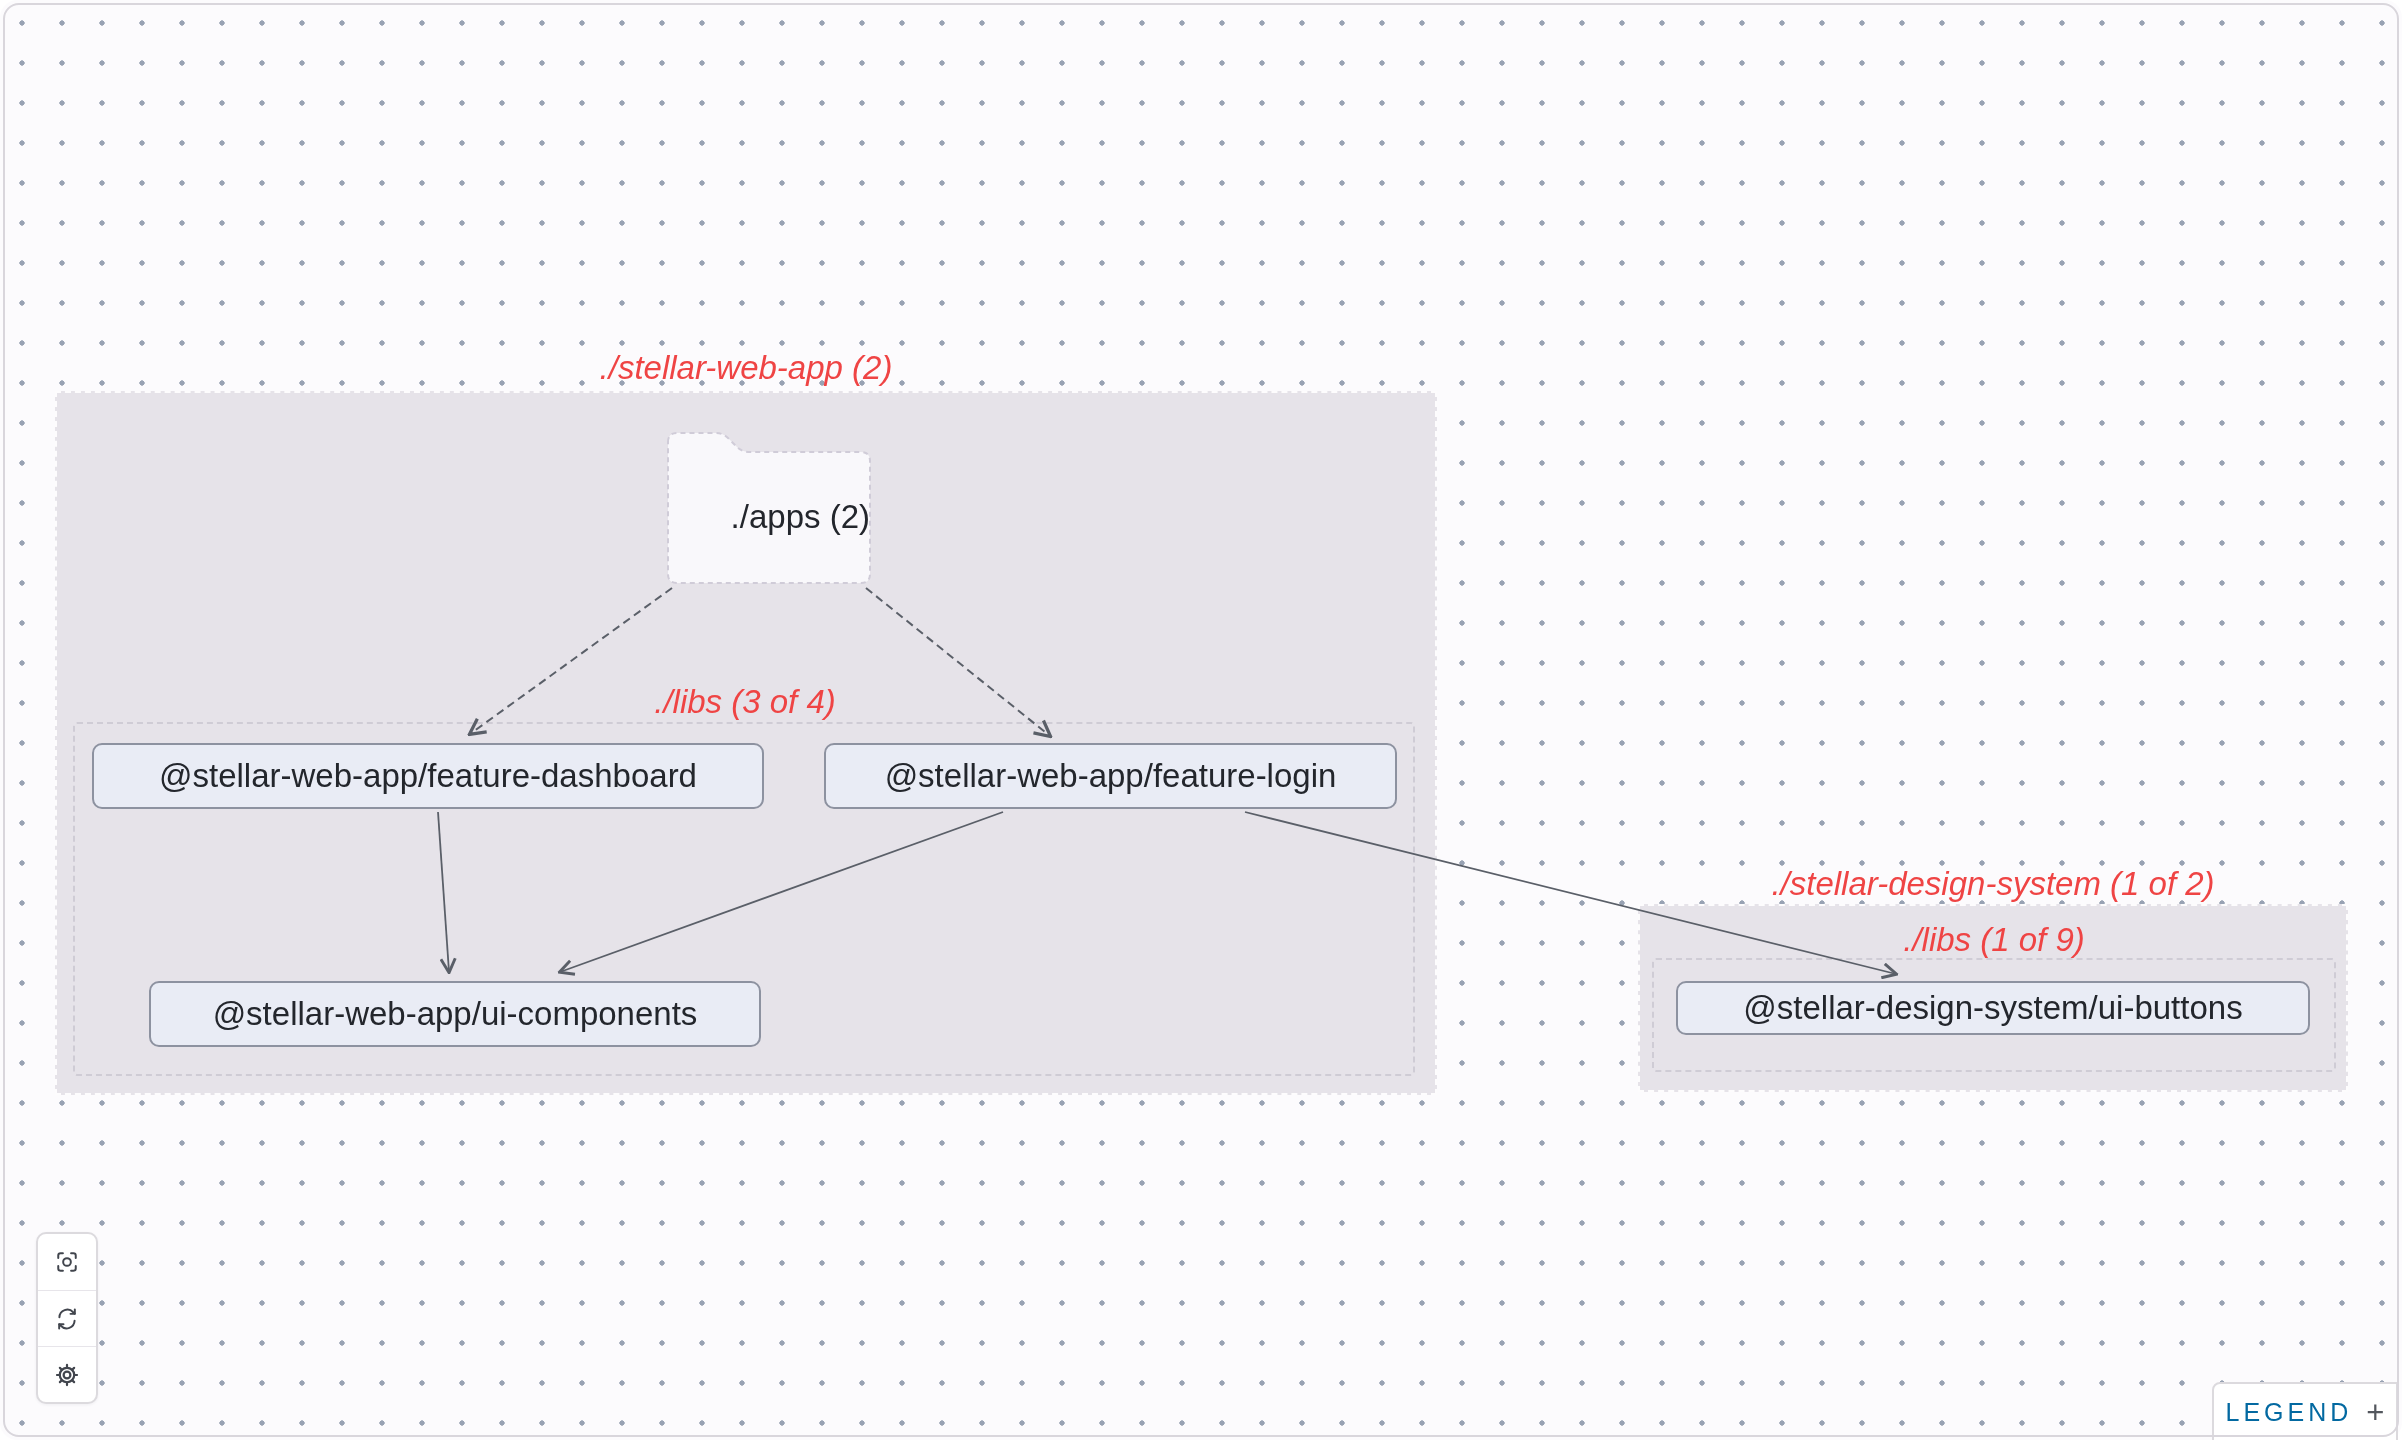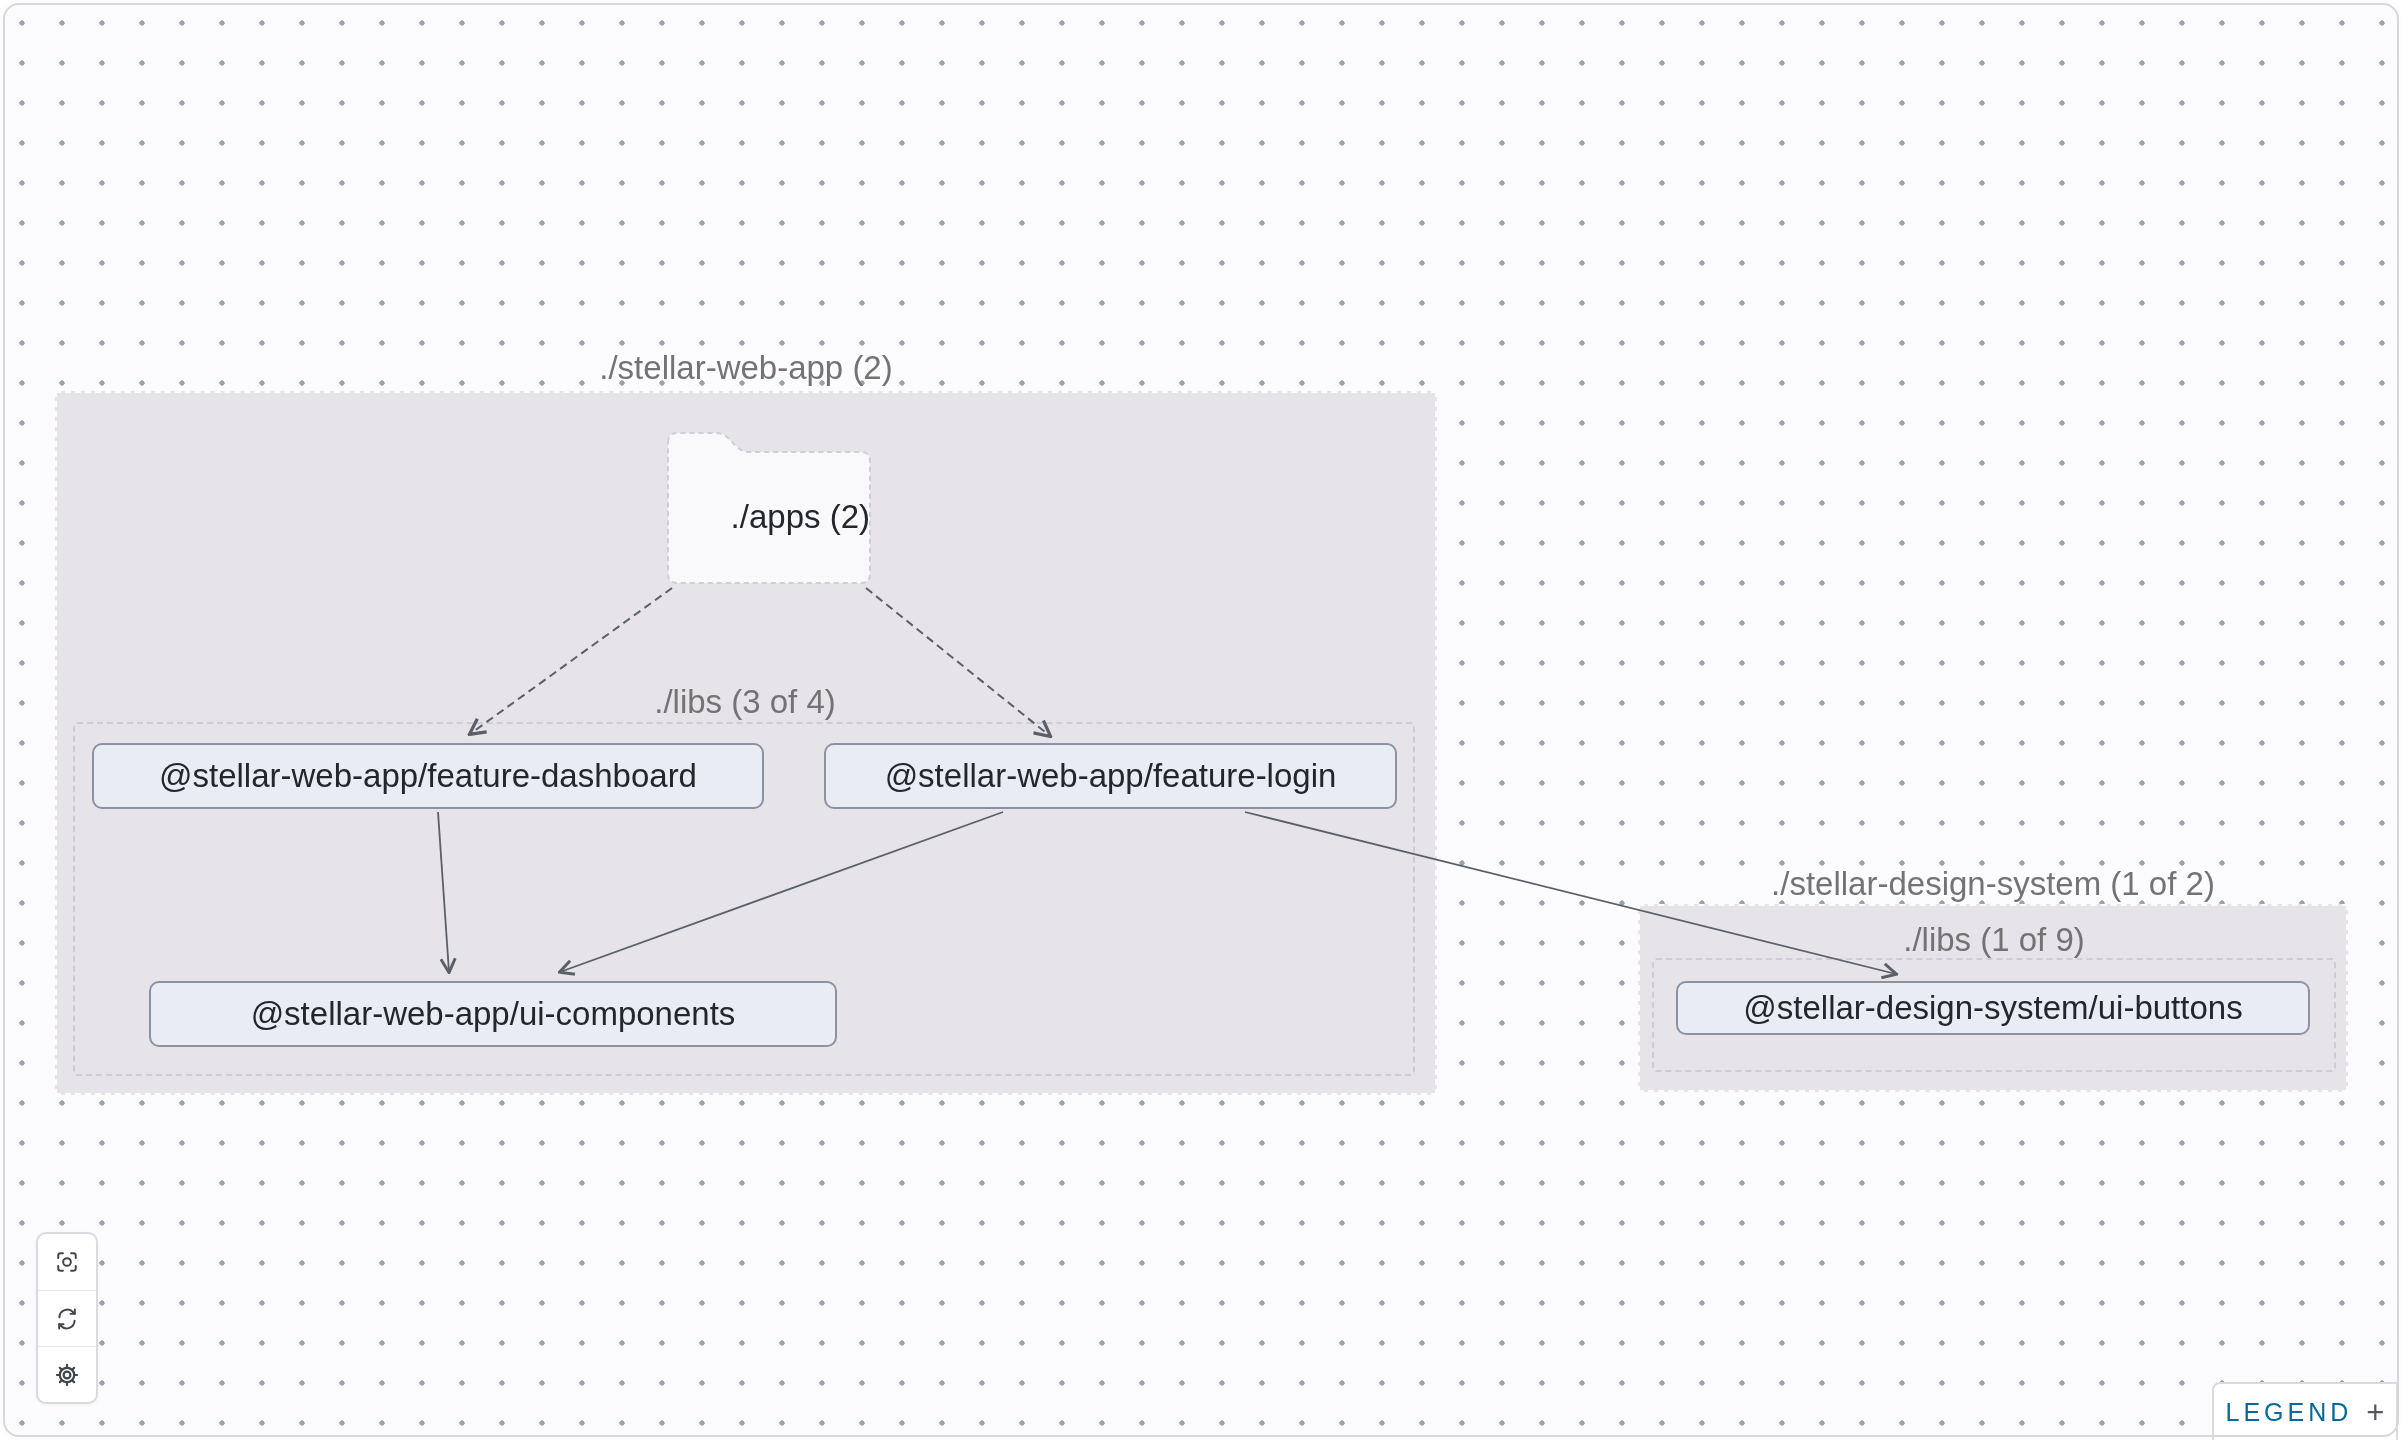--- a/index.html
+++ b/index.html
@@ -24,21 +24,21 @@
     position:absolute;background:#e6e3e9;
     border:2px dashed rgba(255,255,255,.92);
     box-sizing:border-box;
   }
   .subgroup{
     position:absolute;border:2px dashed #cfccd5;border-radius:4px;
     box-sizing:border-box;background:transparent;
   }
   .group-title{
     position:absolute;transform:translateX(-50%);
-    font-size:33px;line-height:40px;color:#737373;white-space:nowrap;z-index:8;
+    font-size:33px;line-height:40px;color:#ef4444;white-space:nowrap;z-index:8;font-style:italic;
   }
   
   .node{
     position:absolute;box-sizing:border-box;
     background:#e9ecf5;border:2px solid #8d92a0;border-radius:10px;
     display:flex;align-items:center;justify-content:center;
     font-size:33px;color:#23262c;white-space:nowrap;z-index:10;
     cursor:pointer;
   }
   
@@ -111,21 +111,21 @@
 </svg>
 
 <div class="folder-label" style="left:668px;top:498px;width:202px;">./apps (2)</div>
 
 <div class="node" style="left:92px;top:743px;width:672px;height:66px;">
   <span>@stellar-web-app/feature-dashboard</span>
 </div>
 <div class="node" style="left:824px;top:743px;width:573px;height:66px;justify-content:center;">
   <span>@stellar-web-app/feature-login</span>
 </div>
-<div class="node" style="left:149px;top:981px;width:688px;height:66px;">
+<div class="node" style="left:149px;top:981px;width:612px;height:66px;">
   <span>@stellar-web-app/ui-components</span>
 </div>
 <div class="node" style="left:1676px;top:981px;width:634px;height:54px;">
   <span>@stellar-design-system/ui-buttons</span>
 </div>
 
 <div class="toolbar">
   <button>
     <span>
       <svg width="28" height="28" viewBox="0 0 24 24" fill="none" stroke="#41454d" stroke-width="1.7" stroke-linecap="round" stroke-linejoin="round">

